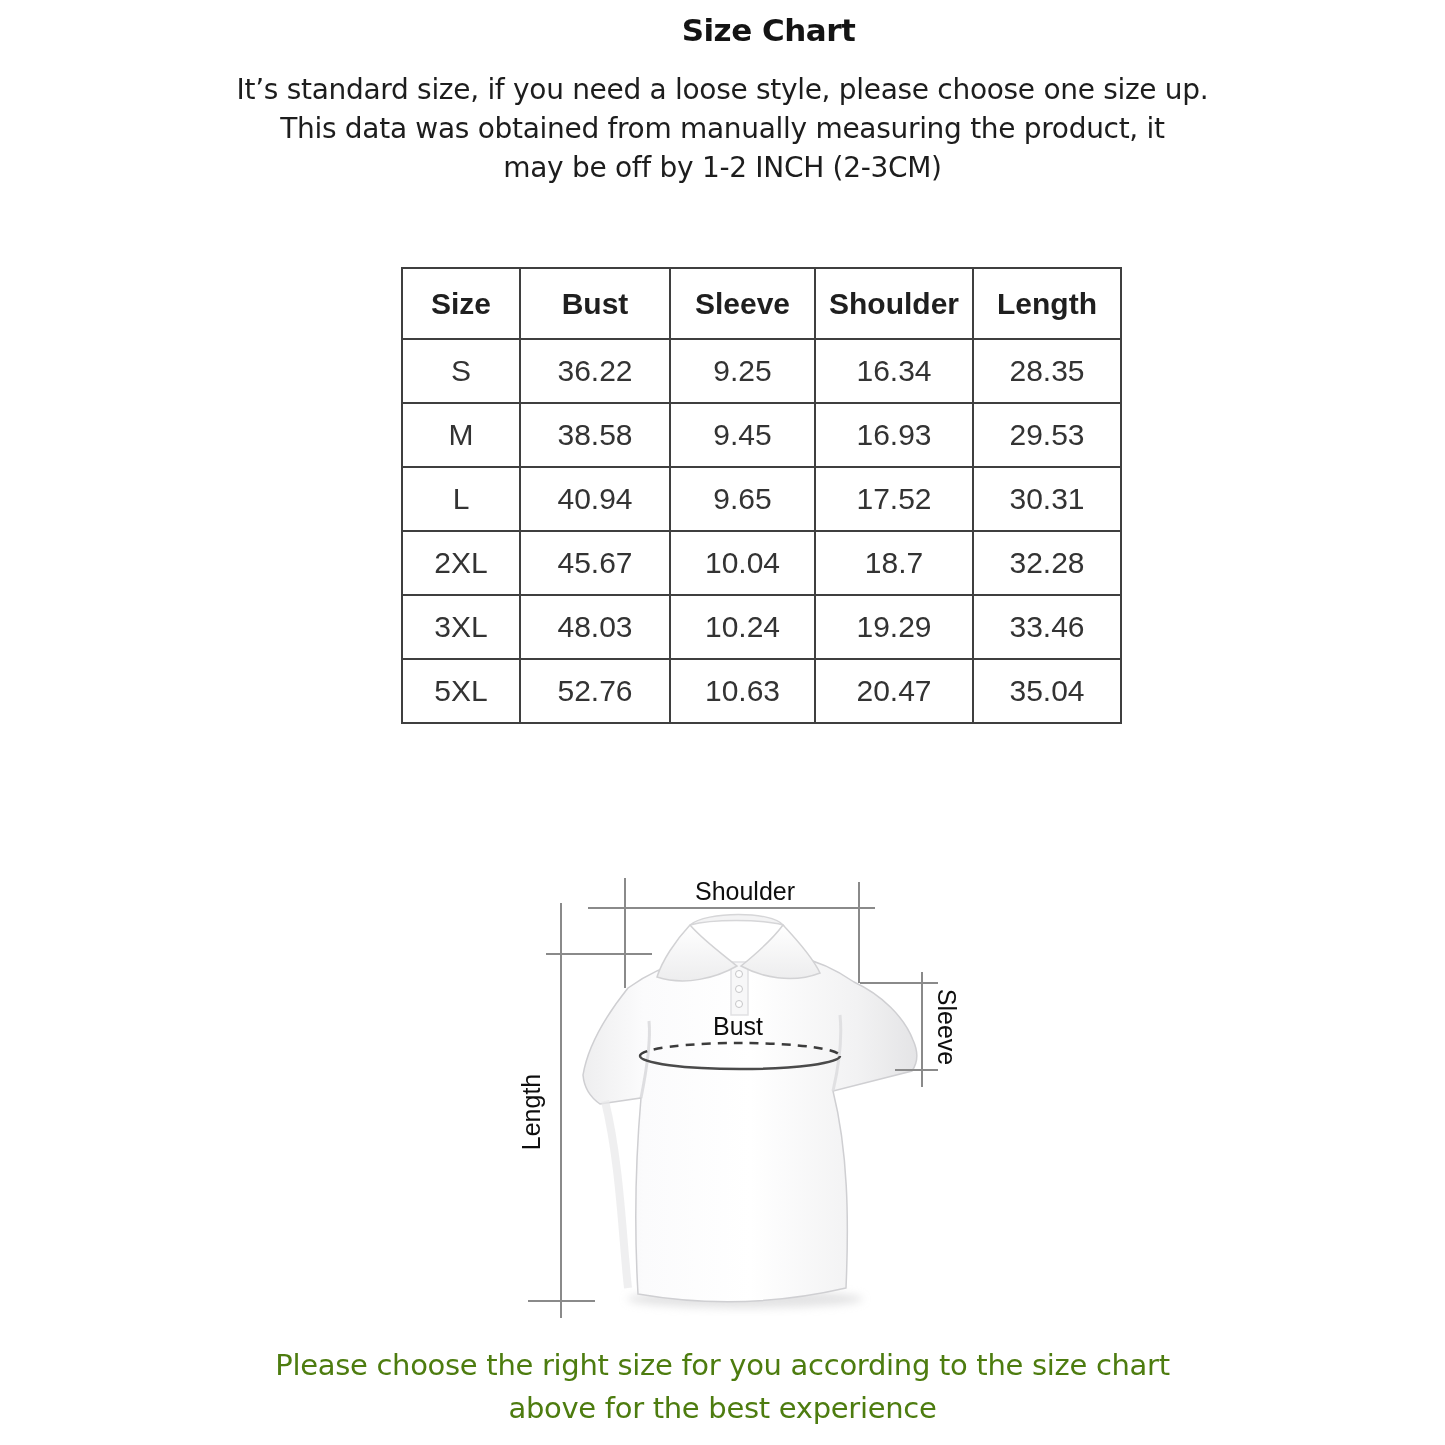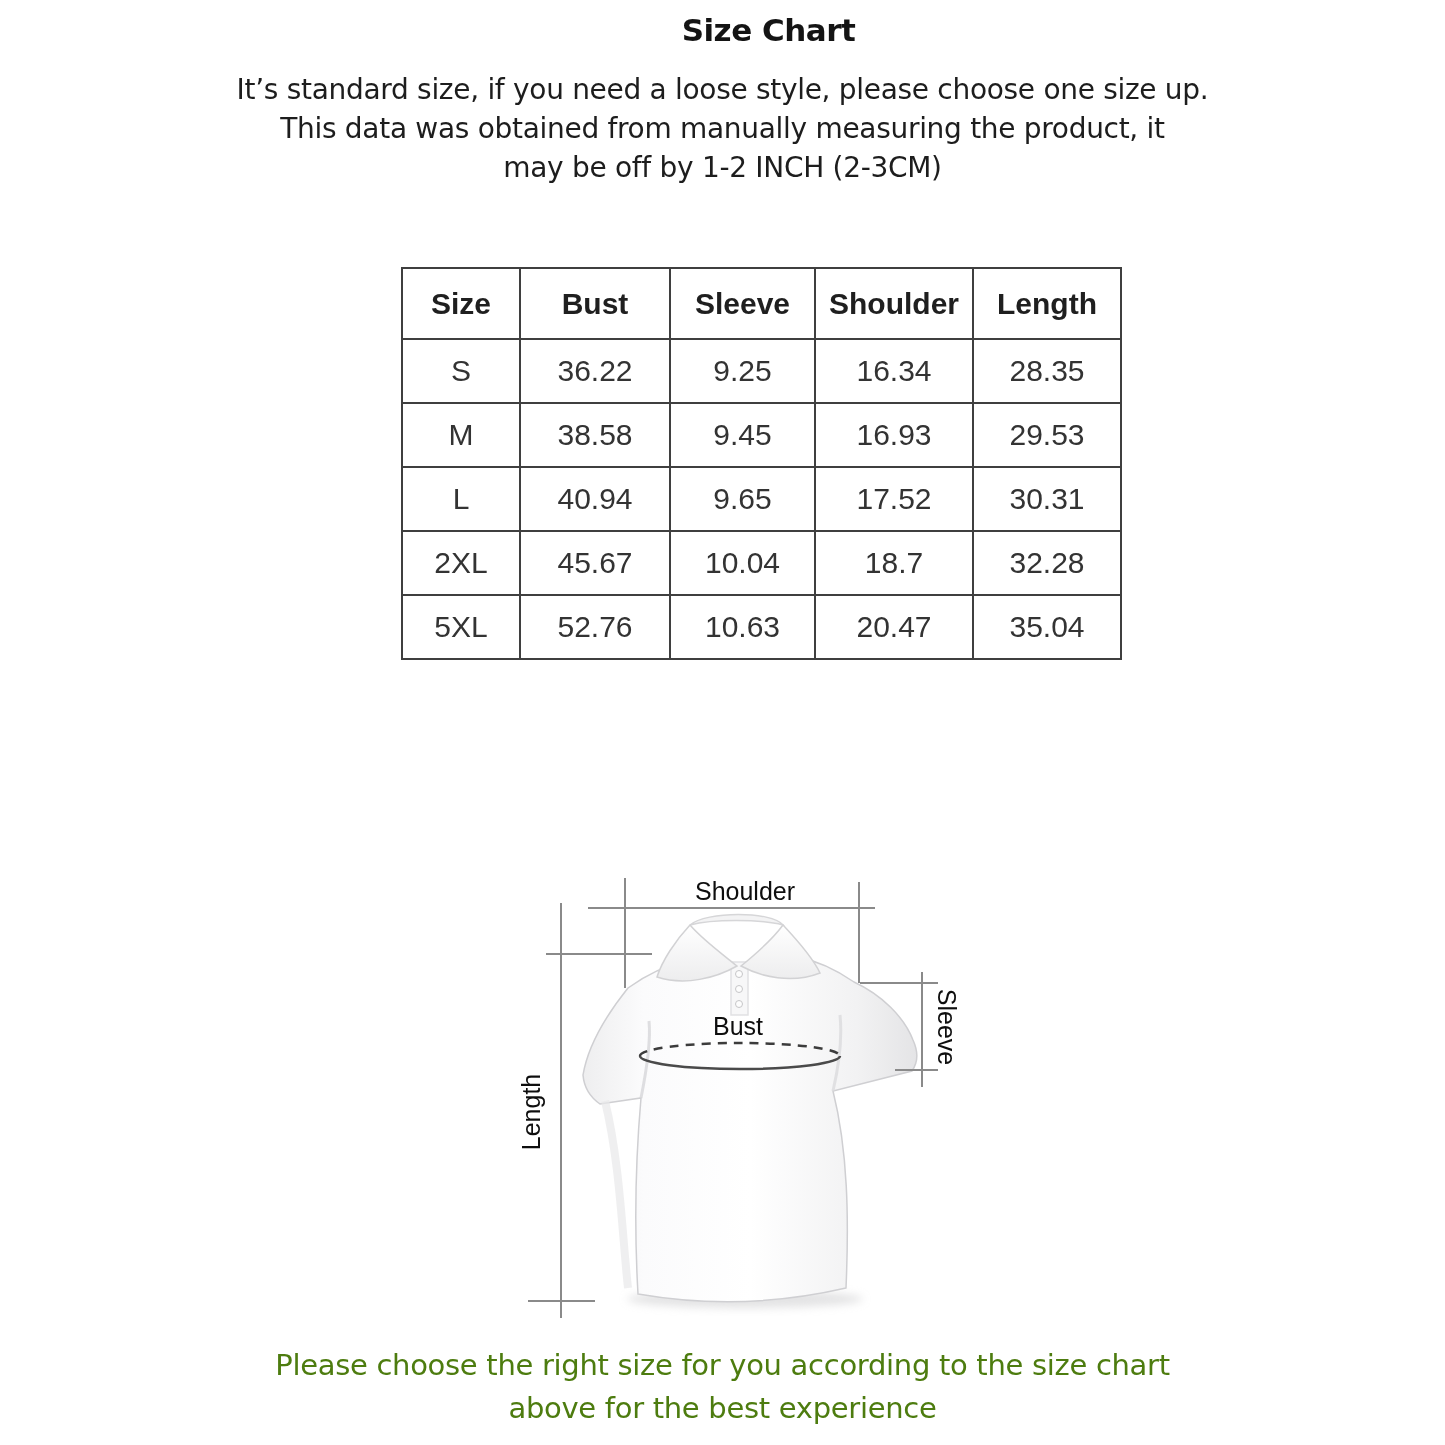--- a/index.html
+++ b/index.html
@@ -114,20 +114,27 @@
           <td>9.65</td>
           <td>17.52</td>
           <td>30.31</td>
         </tr>
         <tr>
           <td>2XL</td>
           <td>45.67</td>
           <td>10.04</td>
           <td>18.7</td>
           <td>32.28</td>
+        </tr>
+        <tr>
+          <td>3XL</td>
+          <td>48.03</td>
+          <td>10.24</td>
+          <td>19.29</td>
+          <td>33.46</td>
         </tr>
         <tr>
           <td>5XL</td>
           <td>52.76</td>
           <td>10.63</td>
           <td>20.47</td>
           <td>35.04</td>
         </tr>
       </tbody>
   </table>

